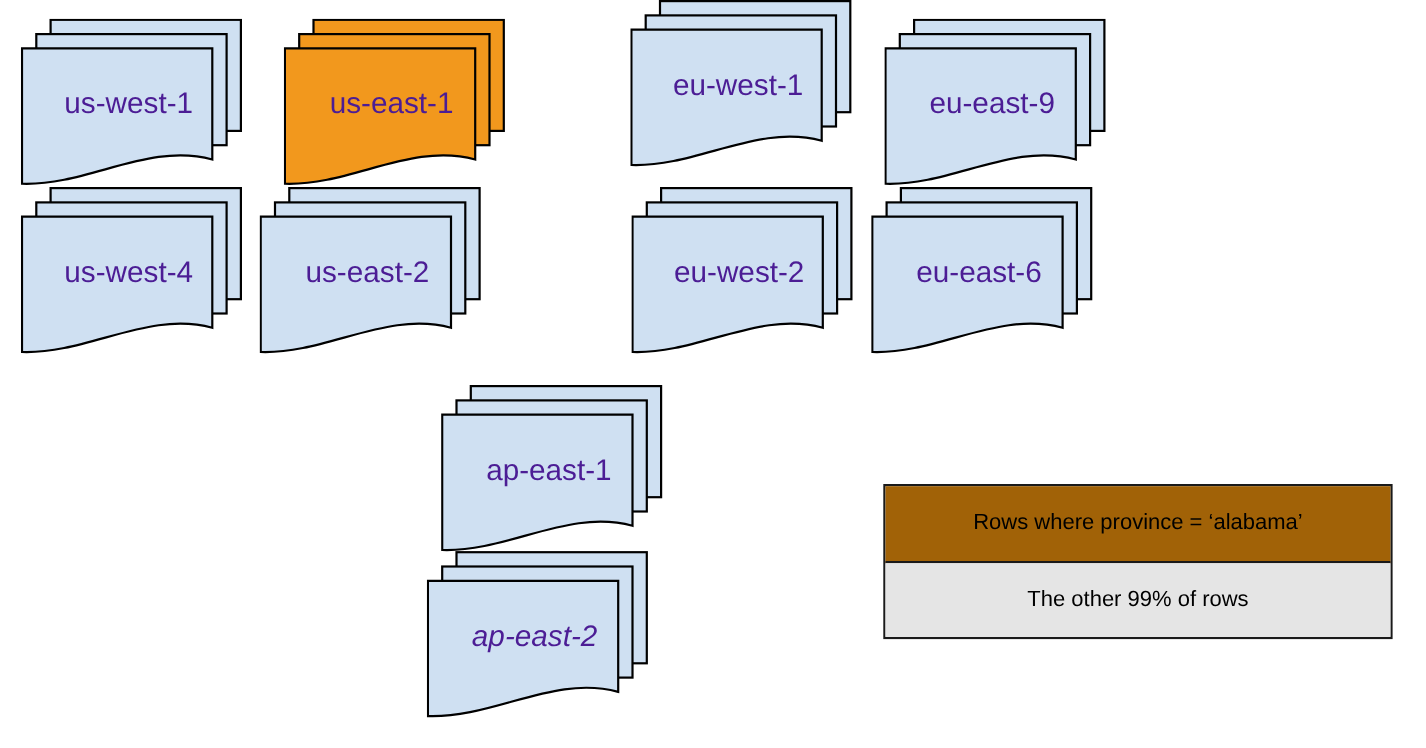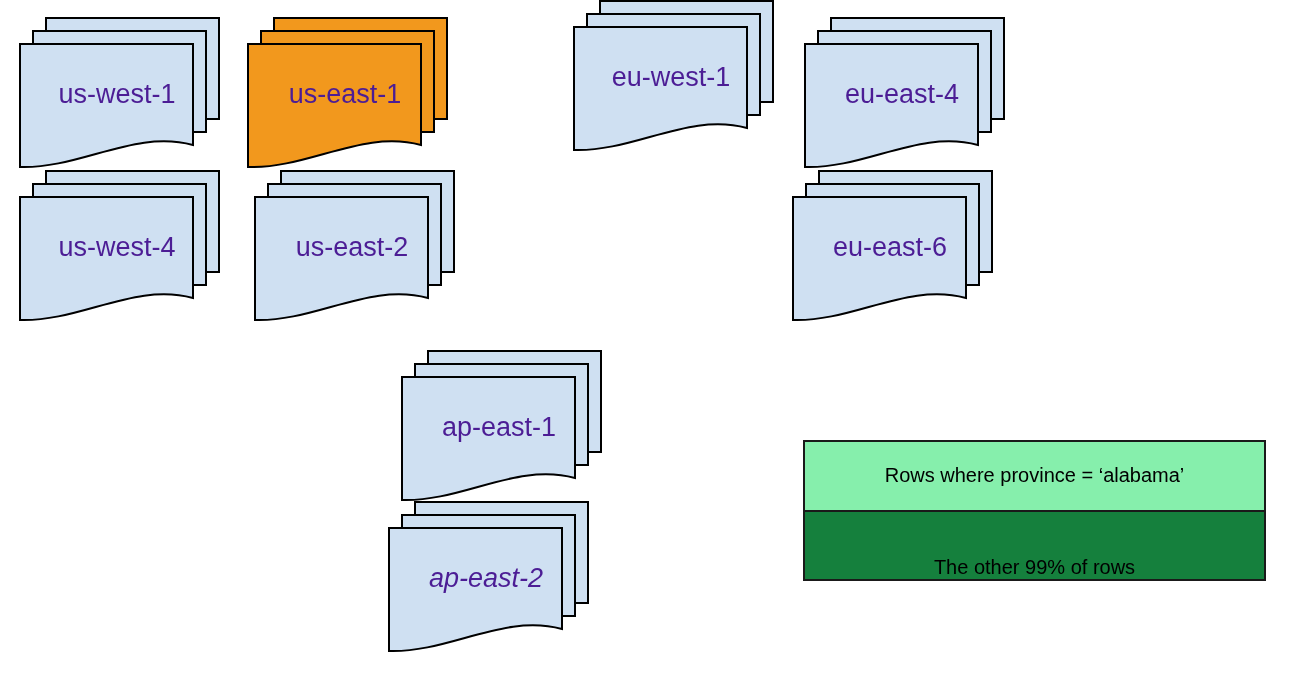--- a/index.html
+++ b/index.html
@@ -40,25 +40,25 @@
     display: flex;
     align-items: center;
     justify-content: center;
     font-size: 27px;
     color: #4c1d95;
     pointer-events: none;
   }
 
   
   .pos-us-west-1 { left: 19px;  top: 17px; }
-  .pos-us-east-1 { left: 247px; top: 17px; }
+  .pos-us-east-1 { left: 258px; top: 17px; }
   .pos-eu-west-1 { left: 573px; top: 0; }
   .pos-eu-east-1 { left: 804px; top: 17px; }
   .pos-us-west-2 { left: 19px;  top: 170px; }
-  .pos-us-east-2 { left: 236px; top: 170px; margin-left: 18px; }
+  .pos-us-east-2 { left: 236px; top: 170px; }
   .pos-eu-west-2 { left: 574px; top: 170px; }
   .pos-eu-east-2 { left: 792px; top: 170px; }
   .pos-ap-east-1 { left: 401px; top: 350px; text-align: center; }
   .pos-ap-east-2 { left: 388px; top: 501px; font-style: italic; }
 
   
   .legend {
     position: absolute;
     left: 803px;
     top: 440px;
@@ -71,26 +71,25 @@
   }
   .legend-row {
     flex: 1;
     display: flex;
     align-items: center;
     justify-content: center;
     font-size: 20px;
     color: #000000;
   }
   .legend-row--blue {
-    background: #86efac;
+    background: #a16207;
     border-bottom: 2px solid #1a1a1a;
   }
   .legend-row--orange {
-    background: #15803d;
-    align-items: flex-end;
+    background: #e5e5e5;
   }
 </style>
 </head>
 <body>
 
 <svg width="0" height="0" style="position:absolute" aria-hidden="true">
   <defs>
     <g id="doc-stack-shape">
       <rect x="27" y="1" width="173" height="101"></rect>
       <rect x="14" y="14" width="173" height="101"></rect>
@@ -119,37 +118,43 @@
     <svg viewBox="0 0 202 152">
         <use href="#doc-stack-shape"></use>
       </svg>
     <div class="stack-label">eu-west-1</div>
   </div>
 
   <div class="stack pos-eu-east-1">
     <svg viewBox="0 0 202 152">
         <use href="#doc-stack-shape"></use>
       </svg>
-    <div class="stack-label">eu-east-4</div>
+    <div class="stack-label">eu-east-9</div>
   </div>
 
   <div class="stack pos-us-west-2">
     <svg viewBox="0 0 202 152">
         <use href="#doc-stack-shape"></use>
       </svg>
     <div class="stack-label">us-west-4</div>
   </div>
 
   <div class="stack pos-us-east-2">
     <svg viewBox="0 0 202 152">
         <use href="#doc-stack-shape"></use>
       </svg>
     <div class="stack-label">us-east-2</div>
   </div>
 
+  <div class="stack pos-eu-west-2">
+    <svg viewBox="0 0 202 152">
+        <use href="#doc-stack-shape"></use>
+      </svg>
+    <div class="stack-label">eu-west-2</div>
+  </div>
 
   <div class="stack pos-eu-east-2">
     <svg viewBox="0 0 202 152">
         <use href="#doc-stack-shape"></use>
       </svg>
     <div class="stack-label">eu-east-6</div>
   </div>
 
   <div class="stack pos-ap-east-1">
     <svg viewBox="0 0 202 152">

